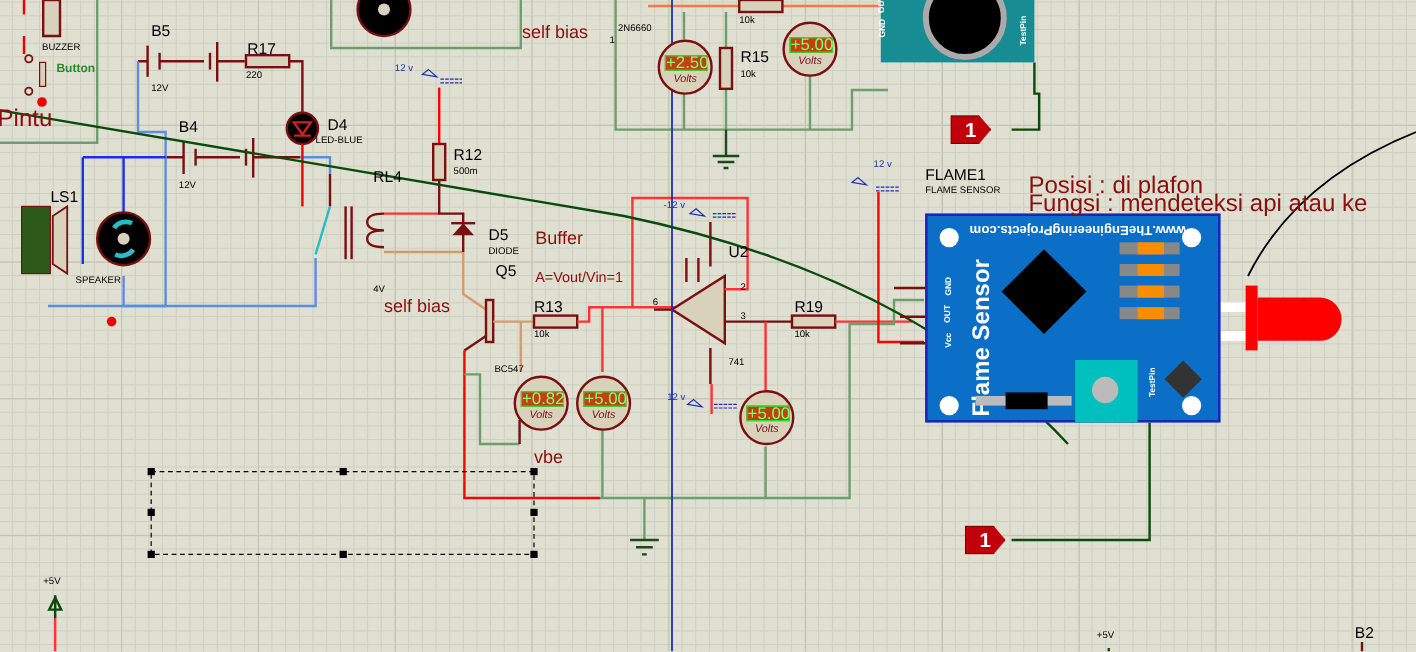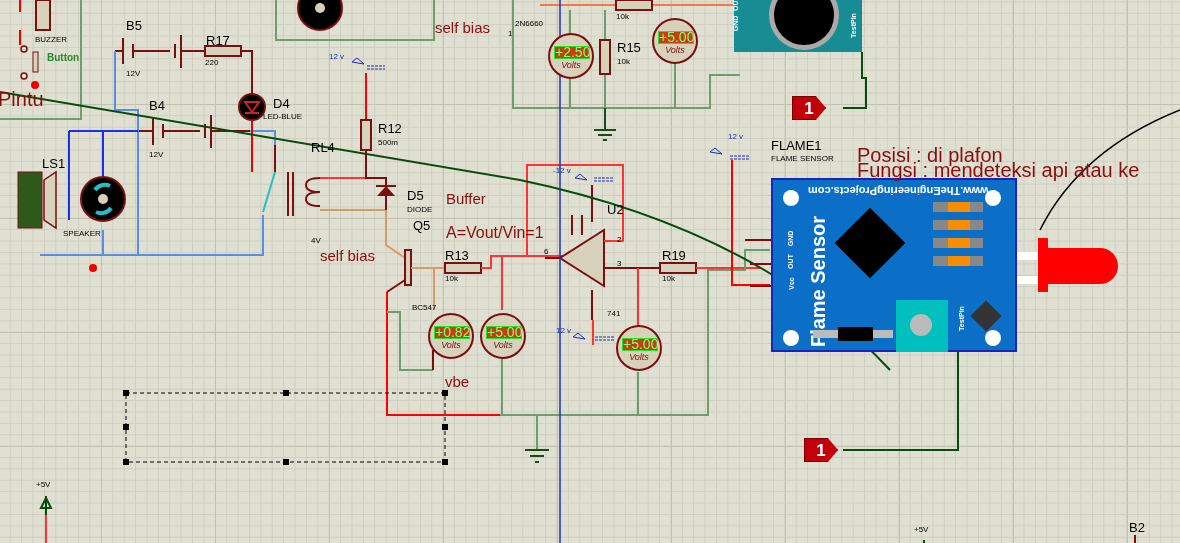--- a/index.html
+++ b/index.html
@@ -13,21 +13,21 @@
       linear-gradient(to bottom, #cfcfc0 1px, transparent 1px);
     background-size:114px 114px,114px 114px,11.4px 11.4px,11.4px 11.4px;
     background-position:-13px 0, 0 -10px, -13px 0, 0 -10px;
   }
   svg { position:absolute; left:0; top:0; }
   .lbl { position:absolute; white-space:nowrap; color:#000; line-height:1; }
   .ref { font-size:13px; }
   .val { font-size:8px; }
   .big { font-size:20px; color:#8b0d0d; }
   .mid { font-size:15px; color:#8b0d0d; }
-  .note { font-size:16px; color:#8b0d0d; }
+  .note { font-size:12px; color:#8b0d0d; }
   .blue { color:#1a2fb4; font-size:8px; }
   .vm { position:absolute; width:42px; height:42px; border-radius:50%; background:#d8d2bc; border:2px solid #7a0f0f; }
   .vm .disp { position:absolute; left:4px; top:11px; width:34px; height:11px; background:#c2410c; border:1px solid #23e423; color:#7dff7d; font-size:14px; text-align:center; line-height:11px; }
   .vm .unit { position:absolute; left:0; top:25px; width:42px; text-align:center; font-size:9px; font-style:italic; color:#7a0f0f; }
   .sensor { position:absolute; left:771px; top:178px; width:246px; height:174px; background:#0b6fc7; border:2px solid #1a24b8; box-sizing:border-box; }
   .sensor .url { position:absolute; left:35px; top:5px; color:#fff; font-size:11px; font-weight:bold; transform:rotate(180deg); }
   .sensor .title { position:absolute; left:-20px; top:90px; color:#fff; font-size:20px; font-weight:bold; transform:rotate(-90deg); transform-origin:50% 50%; }
   .sensor .pin { position:absolute; color:#fff; font-size:7px; font-weight:bold; transform:rotate(-90deg); }
   .hole { position:absolute; width:16px; height:16px; border-radius:50%; background:#fff; }
   .us { position:absolute; left:734px; top:0; width:128px; height:52px; background:#178c93; }
@@ -258,21 +258,21 @@
 <span class="lbl val" style="left:378px;top:139px;">500m</span>
 <span class="lbl ref" style="left:311px;top:141px;">RL4</span>
 <span class="lbl val" style="left:311px;top:237px;">4V</span>
 <span class="lbl ref" style="left:407px;top:189px;">D5</span>
 <span class="lbl val" style="left:407px;top:206px;">DIODE</span>
 <span class="lbl ref" style="left:413px;top:219px;">Q5</span>
 <span class="lbl val" style="left:412px;top:304px;">BC547</span>
 <span class="lbl ref" style="left:445px;top:249px;">R13</span>
 <span class="lbl val" style="left:445px;top:275px;">10k</span>
 <span class="lbl ref" style="left:607px;top:203px;">U2</span>
-<span class="lbl val" style="left:607px;top:298px;margin-top:12px;">741</span>
+<span class="lbl val" style="left:607px;top:298px;">741</span>
 <span class="lbl val" style="left:544px;top:248px;">6</span>
 <span class="lbl val" style="left:617px;top:236px;">2</span>
 <span class="lbl val" style="left:617px;top:260px;">3</span>
 <span class="lbl ref" style="left:662px;top:249px;">R19</span>
 <span class="lbl val" style="left:662px;top:275px;">10k</span>
 <span class="lbl ref" style="left:617px;top:41px;">R15</span>
 <span class="lbl val" style="left:617px;top:58px;">10k</span>
 <span class="lbl val" style="left:616px;top:13px;">10k</span>
 <span class="lbl val" style="left:515px;top:20px;">2N6660</span>
 <span class="lbl val" style="left:508px;top:30px;">1</span>

